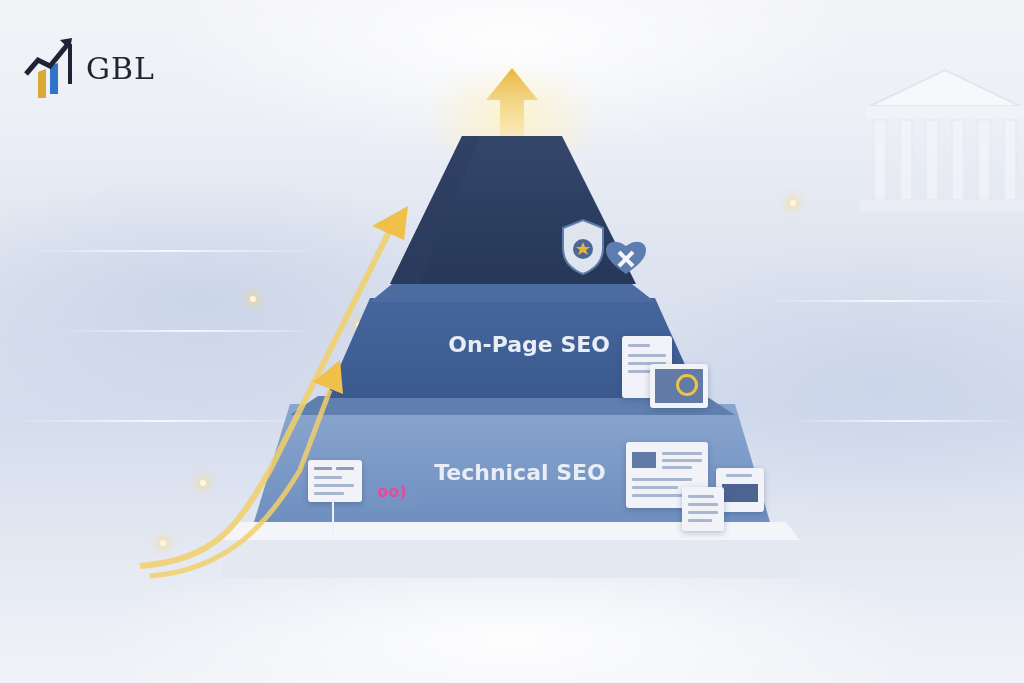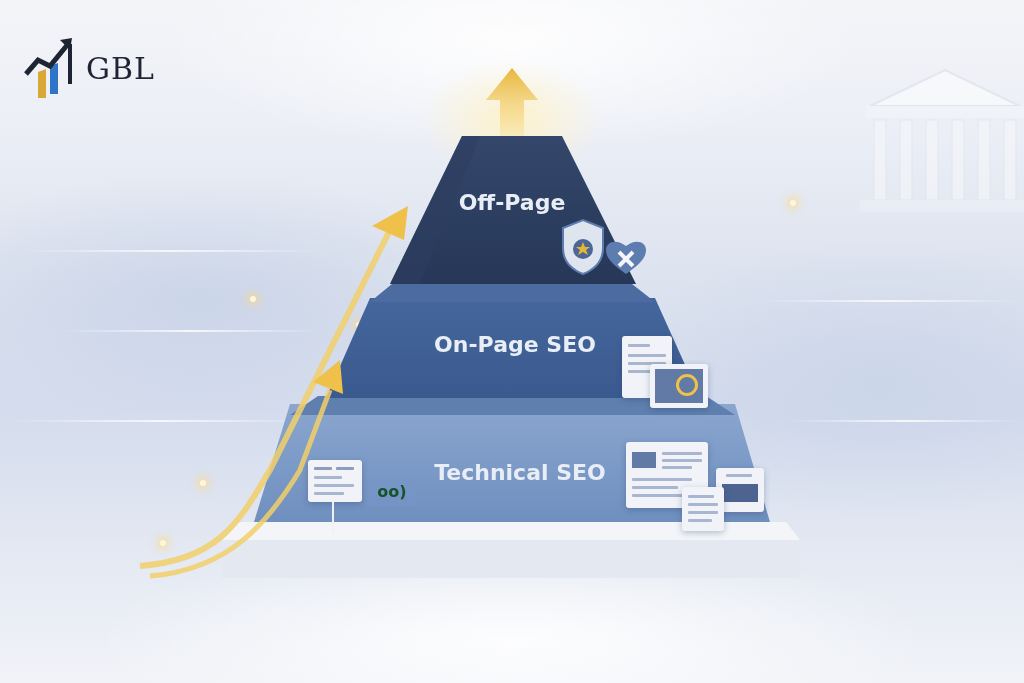--- a/index.html
+++ b/index.html
@@ -127,23 +127,22 @@
     <circle cx="583" cy="249" r="10" fill="#4c6796"></circle>
     <polygon points="583,242 585,247 590,247 586,250 588,255 583,252 578,255 580,250 576,247 581,247" fill="#e7b43a"></polygon>
   </g>
   <g>
     <path d="M626,274 c-14,-10 -20,-16 -20,-24 c0,-8 10,-12 20,-4 c10,-8 20,-4 20,4 c0,8 -6,14 -20,24z" fill="#5d7cb0"></path>
     <path d="M619,252 l14,14 M633,252 l-14,14" stroke="#f4f6fa" stroke-width="4"></path>
   </g>
 </svg>
 
 <div class="tier-label" style="left:430px;top:186px;width:164px;">
-  <div>Off-Page</div>
 </div>
-<div class="tier-label" style="left:420px;top:328px;width:190px;">On-Page SEO</div>
+<div class="tier-label" style="left:420px;top:328px;width:190px;text-align:right;">On-Page SEO</div>
 <div class="tier-label" style="left:412px;top:456px;width:216px;">Technical SEO</div>
 
 <div class="card" style="left:622px;top:336px;width:50px;height:62px;">
   <div class="line" style="left:6px;top:8px;width:22px;"></div>
   <div class="line" style="left:6px;top:18px;width:38px;"></div>
   <div class="line" style="left:6px;top:26px;width:38px;"></div>
   <div class="line" style="left:6px;top:34px;width:30px;"></div>
 </div>
 <div class="card" style="left:650px;top:364px;width:58px;height:44px;">
   <div style="position:absolute;left:5px;top:5px;width:48px;height:34px;background:#617aa6;"></div>
@@ -151,21 +150,21 @@
 </div>
 
 <div class="card" style="left:308px;top:460px;width:54px;height:42px;">
   <div class="line" style="left:6px;top:7px;width:18px;background:#8d9dbb;"></div>
   <div class="line" style="left:28px;top:7px;width:18px;background:#8d9dbb;"></div>
   <div class="line" style="left:6px;top:16px;width:28px;"></div>
   <div class="line" style="left:6px;top:24px;width:40px;"></div>
   <div class="line" style="left:6px;top:32px;width:30px;"></div>
 </div>
 <div style="position:absolute;left:332px;top:502px;width:2px;height:32px;background:#eef1f6;"></div>
-<div style="position:absolute;left:366px;top:478px;width:52px;height:28px;background:rgba(120,150,200,0.35);border-radius:3px;color:#14532d;font-size:16px;font-weight:bold;text-align:center;line-height:28px;">oo)</div>
+<div style="position:absolute;left:366px;top:478px;width:52px;height:28px;background:rgba(120,150,200,0.35);border-radius:3px;color:#ec4899;font-size:16px;font-weight:bold;text-align:center;line-height:28px;">oo)</div>
 
 <div class="card" style="left:626px;top:442px;width:82px;height:66px;">
   <div style="position:absolute;left:6px;top:10px;width:24px;height:16px;background:#617aa6;"></div>
   <div class="line" style="left:36px;top:10px;width:40px;"></div>
   <div class="line" style="left:36px;top:17px;width:40px;"></div>
   <div class="line" style="left:36px;top:24px;width:30px;"></div>
   <div class="line" style="left:6px;top:36px;width:60px;"></div>
   <div class="line" style="left:6px;top:44px;width:46px;"></div>
   <div class="line" style="left:6px;top:52px;width:52px;"></div>
 </div>

